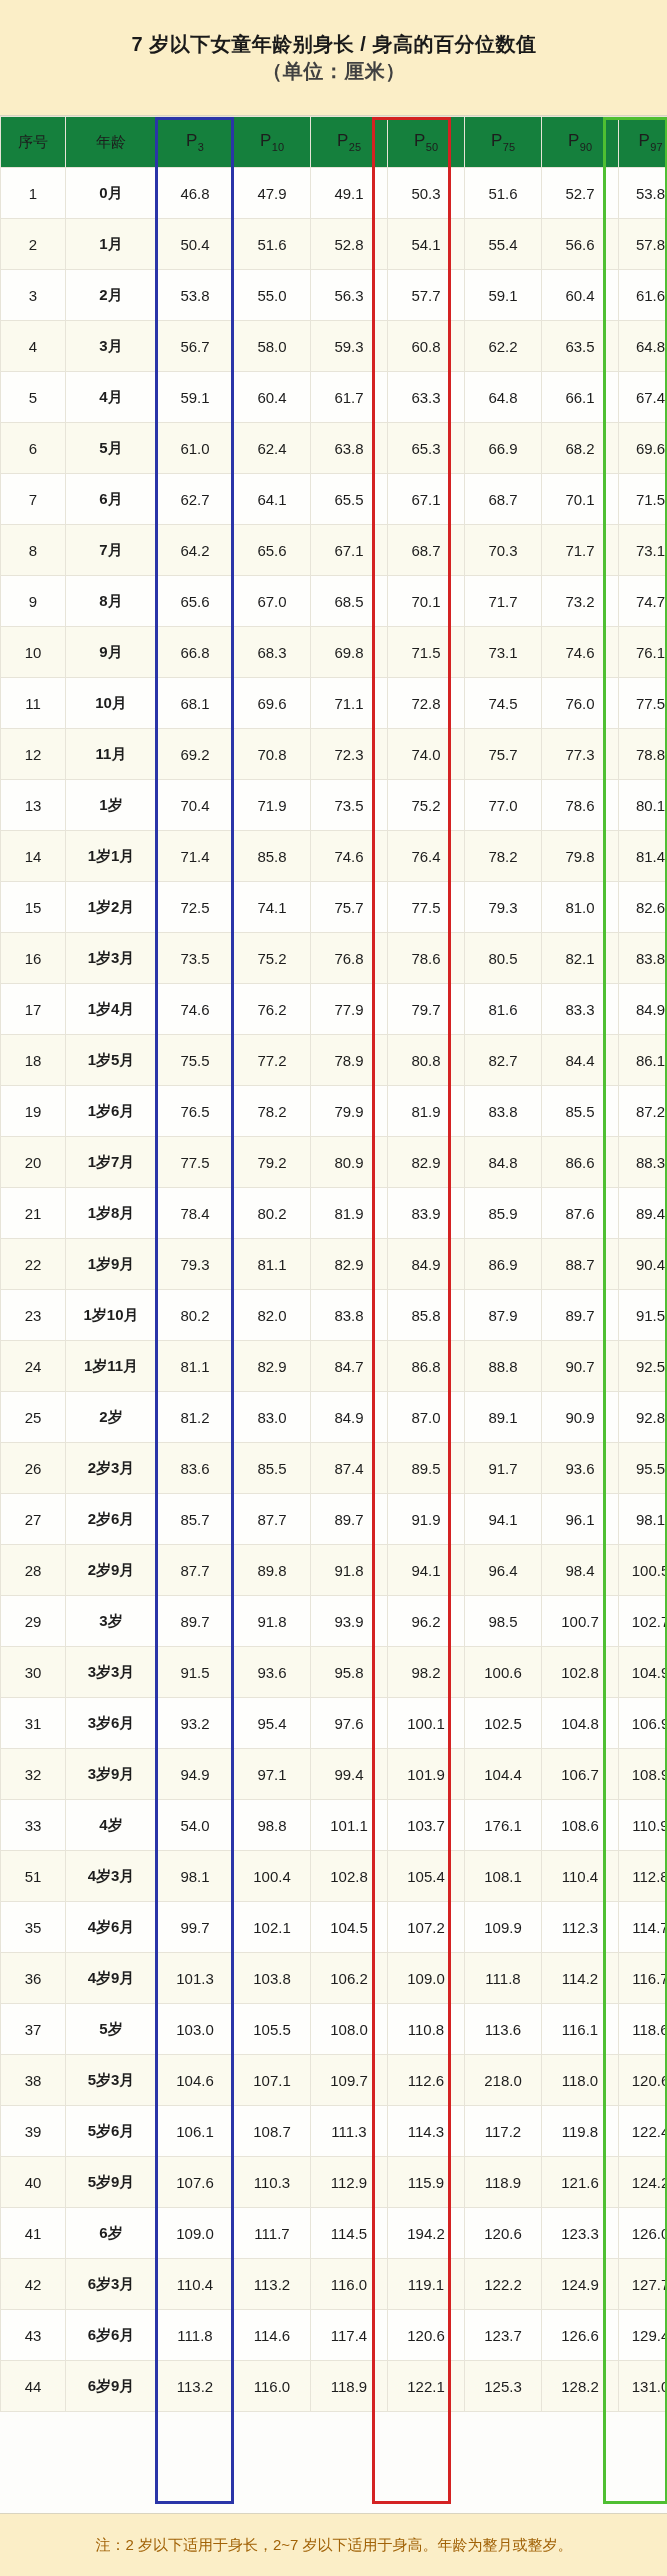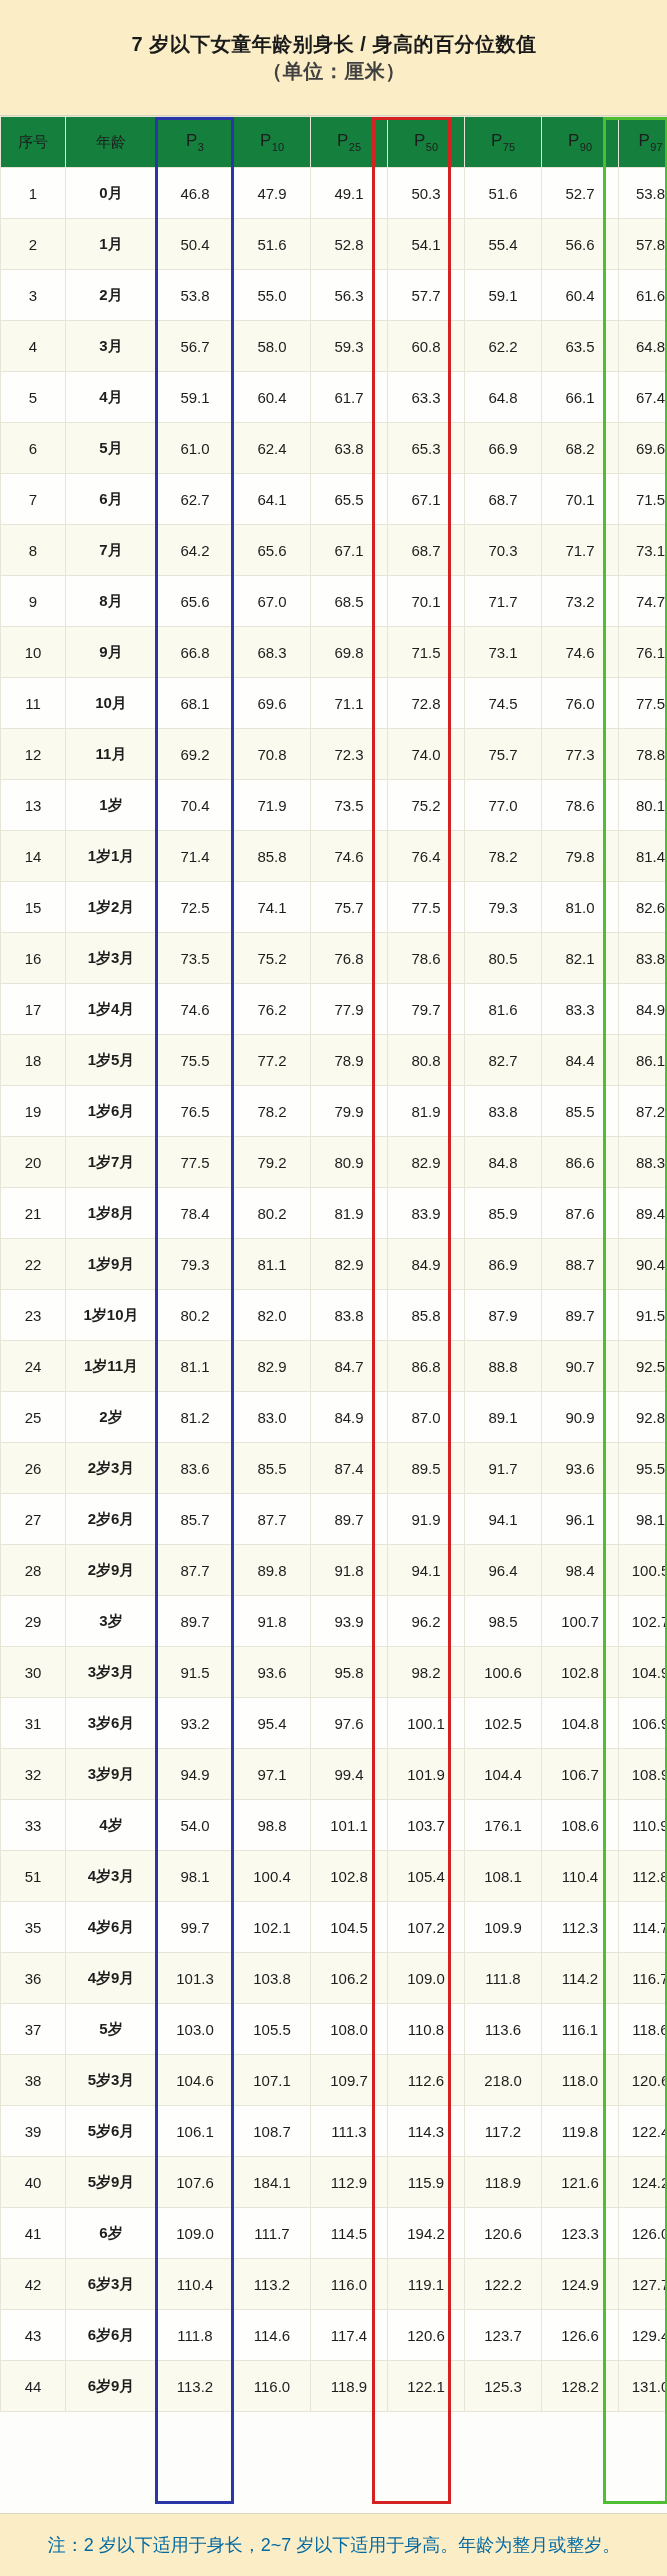--- a/index.html
+++ b/index.html
@@ -107,22 +107,22 @@
     bottom: 0;
     width: 668px;
     height: 63px;
     background: #fbeec7;
     border-top: 1px solid #d9d4c0;
     display: flex;
     align-items: center;
     justify-content: center;
   }
   .footer-note span {
-    font-size: 18px;
-    color: #0369a1;
+    font-size: 15px;
+    color: #a16207;
     white-space: nowrap;
   }
 </style>
 </head>
 <body>
 
 <div id="page">
 
   <div class="title-band">
     <div class="title-line1">7 岁以下女童年龄别身长 / 身高的百分位数值</div>
@@ -582,21 +582,21 @@
             <td>111.3</td>
             <td>114.3</td>
             <td>117.2</td>
             <td>119.8</td>
             <td>122.4</td>
           </tr>
           <tr class="even">
             <td class="col-idx">40</td>
             <td class="col-age">5岁9月</td>
             <td>107.6</td>
-            <td>184.1</td>
+            <td>110.3</td>
             <td>112.9</td>
             <td>115.9</td>
             <td>118.9</td>
             <td>121.6</td>
             <td>124.2</td>
           </tr>
           <tr class="odd">
             <td class="col-idx">41</td>
             <td class="col-age">6岁</td>
             <td>109.0</td>

